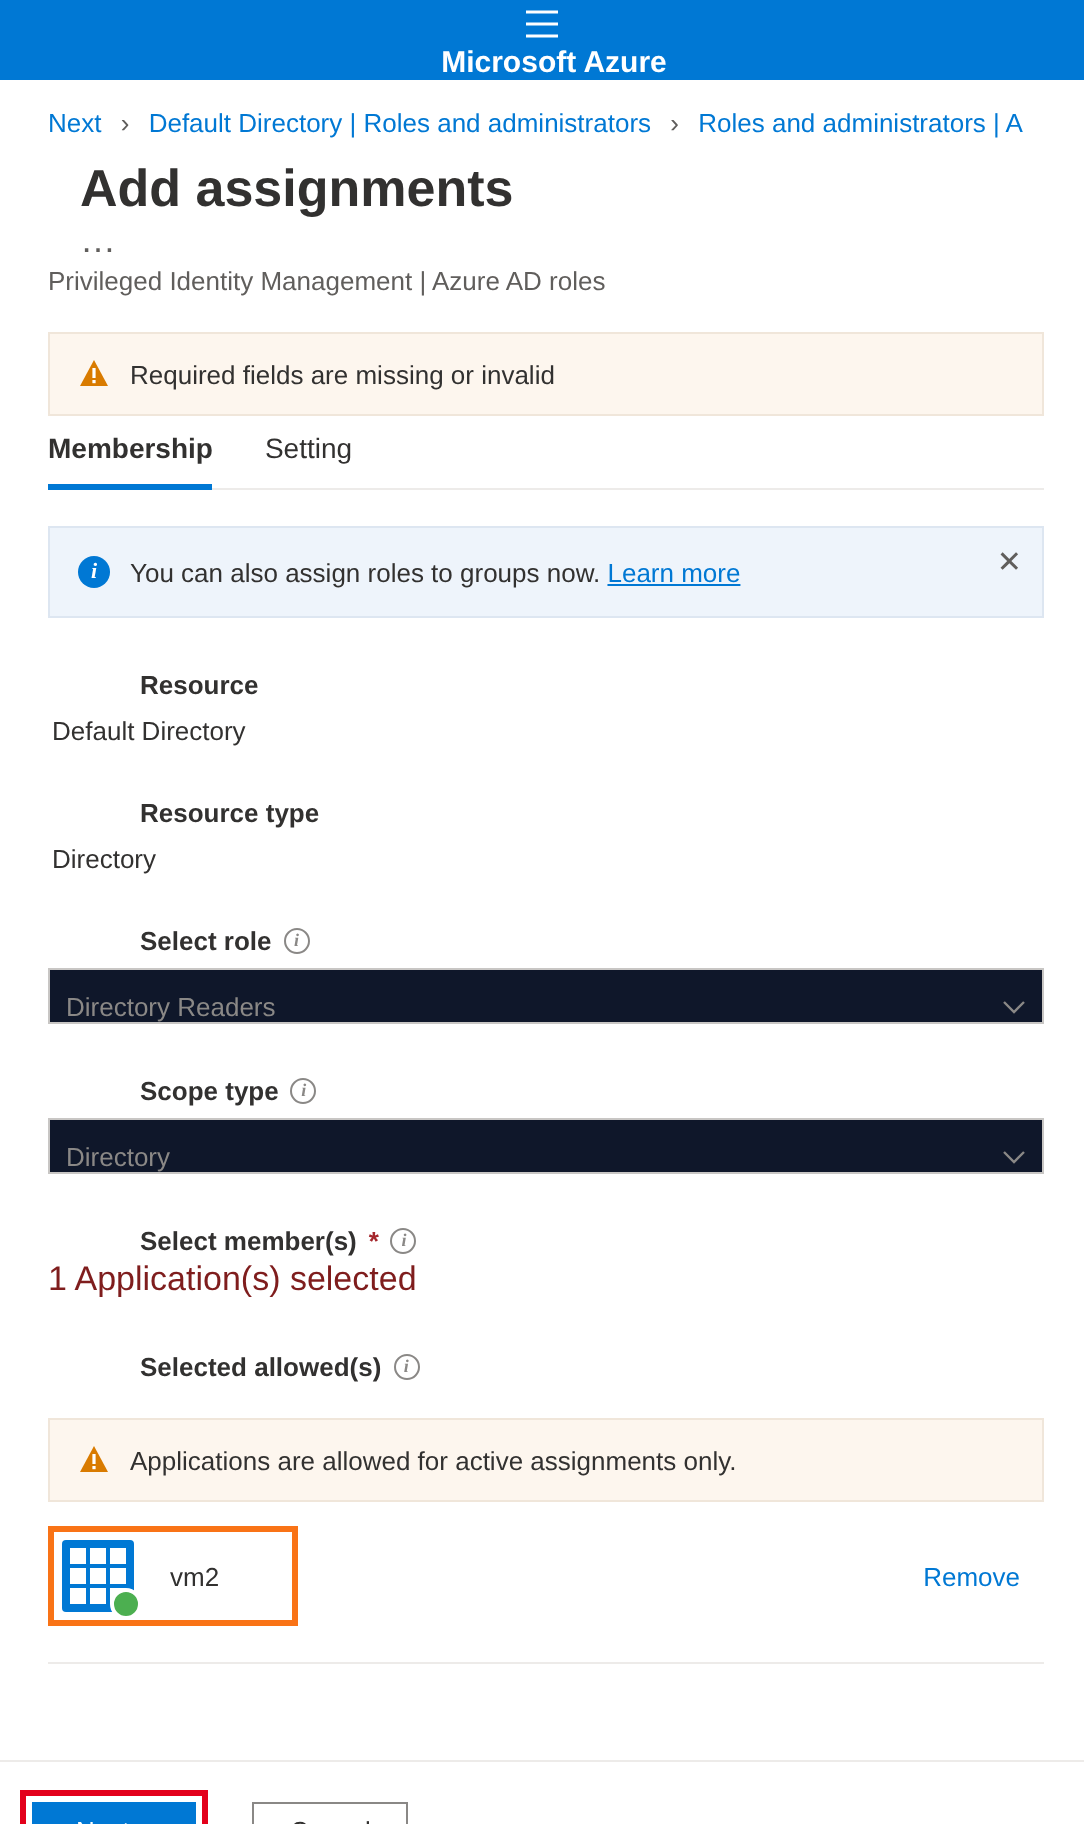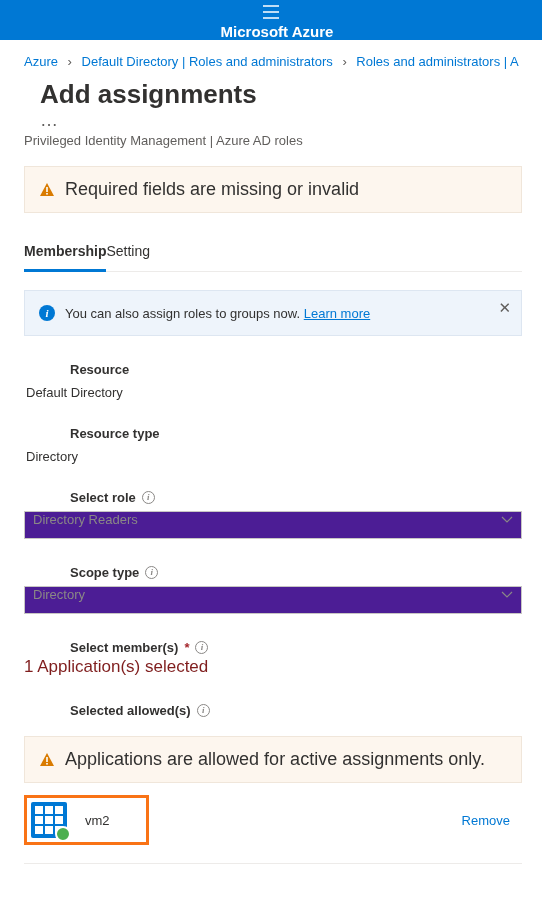--- a/index.html
+++ b/index.html
@@ -9,36 +9,36 @@
   .brand { font-size: 15px; font-weight: 600; margin-left: 12px; }
   .content { padding: 14px 20px 20px 24px; }
   .breadcrumb { font-size: 13px; color: #605e5c; white-space: nowrap; overflow: hidden; }
   .breadcrumb a { color: #0078d4; text-decoration: none; }
   .bc-sep { color: #605e5c; margin: 0 6px; }
   .page-title-row { display: flex; align-items: baseline; margin-top: 10px; flex-direction: column; }
   h1 { font-size: 26px; font-weight: 600; }
   .ellipsis-btn { font-size: 18px; color: #605e5c; margin-left: 16px; letter-spacing: 1px; cursor: pointer; }
   .subtitle { font-size: 13px; color: #605e5c; margin-top: 2px; }
   .banner { display: flex; align-items: center; padding: 12px 14px; margin-top: 18px; border: 1px solid #f0e6da; background: #fdf6ee; }
-  .banner .msg { margin-left: 10px; font-size: 18px; }
+  .banner .msg { margin-left: 10px; font-size: 13px; }
   .warn-icon svg { display: block; }
-  .tabs { display: flex; border-bottom: 1px solid #edebe9; margin-top: 22px; }
+  .tabs { display: flex; gap: 26px; border-bottom: 1px solid #edebe9; }
   .tab { padding: 8px 0 10px 0; font-size: 14px; cursor: pointer; color: #323130; border-bottom: 3px solid transparent; margin-bottom: -1px; }
   .tab.active { font-weight: 600; border-bottom-color: #0078d4; }
   .info-banner { position: relative; background: #eef4fb; border: 1px solid #dde6f1; padding: 14px 34px 14px 14px; display: flex; align-items: center; margin-top: 18px; }
   .info-icon { width: 16px; height: 16px; border-radius: 50%; background: #0078d4; color: #fff; display: flex; align-items: center; justify-content: center; font-size: 11px; font-weight: 700; font-style: italic; font-family: Georgia, 'Times New Roman', serif; flex-shrink: 0; }
   .info-banner .msg { margin-left: 10px; font-size: 13px; }
   .info-banner a { color: #0078d4; text-decoration: underline; }
   .info-close { position: absolute; right: 10px; top: 8px; font-size: 15px; color: #605e5c; cursor: pointer; }
   .field-group { margin-top: 26px; }
   .field-label { font-size: 13px; font-weight: 600; display: flex; align-items: center; gap: 6px; padding-left: 46px; }
   .req { color: #a4262c; }
   .help-icon { width: 13px; height: 13px; border: 1px solid #8a8886; border-radius: 50%; display: inline-flex; align-items: center; justify-content: center; font-size: 9px; font-style: italic; color: #8a8886; cursor: help; line-height: 1; font-family: Georgia, serif; }
   .field-value { margin-top: 8px; font-size: 13px; padding-left: 2px; }
-  .dropdown { margin-top: 6px; border: 1px solid #c8c6c4; background: #4c1d95; height: 28px; display: flex; align-items: flex-start; justify-content: space-between; padding: 0 8px; color: #8a8886; font-size: 13px; cursor: default; }
+  .dropdown { margin-top: 6px; border: 1px solid #c8c6c4; background: #0f172a; height: 28px; display: flex; align-items: flex-end; justify-content: space-between; padding: 0 8px; color: #8a8886; font-size: 13px; cursor: default; }
   .chevron-down { color: #8a8886; }
   .link-text { color: #7f1d1d; font-size: 17px; cursor: pointer; margin-top: 2px; display: inline-block; }
   .member-banner { margin-top: 18px; }
   .member-row { display: flex; align-items: center; justify-content: space-between; padding: 8px 4px 18px 0; border-bottom: 1px solid #edebe9; margin-top: 4px; }
   .member-left { display: flex; align-items: center; gap: 18px; padding: 4px 36px 4px 4px; }
   .app-icon-wrap { position: relative; width: 36px; height: 36px; }
   .app-icon { width: 36px; height: 36px; background: #0078d4; display: grid; grid-template-columns: repeat(3, 1fr); grid-template-rows: repeat(3, 1fr); gap: 2px; padding: 4px; border-radius: 2px; }
   .app-icon > div { background: #fff; }
   .app-badge { position: absolute; bottom: -4px; right: -4px; width: 16px; height: 16px; border-radius: 50%; background: #4caf50; border: 2px solid #fff; }
   .member-name { font-size: 13px; }
@@ -56,21 +56,21 @@
   <div class="hamburger">
     <svg width="16" height="14" viewBox="0 0 16 14">
         <path d="M0 1h16M0 7h16M0 13h16" stroke="#fff" stroke-width="1.4"></path>
       </svg>
   </div>
   <div class="brand">Microsoft Azure</div>
 </div>
 
 <div class="content">
   <div class="breadcrumb">
-    <a href="#">Azure</a>
+    <a href="#">Next</a>
     <span class="bc-sep">›</span>
     <a href="#">Default Directory | Roles and administrators</a>
     <span class="bc-sep">›</span>
     <a href="#">Roles and administrators | A</a>
   </div>
 
   <div class="page-title-row">
     <h1>Add assignments</h1>
     <span class="ellipsis-btn">…</span>
   </div>

